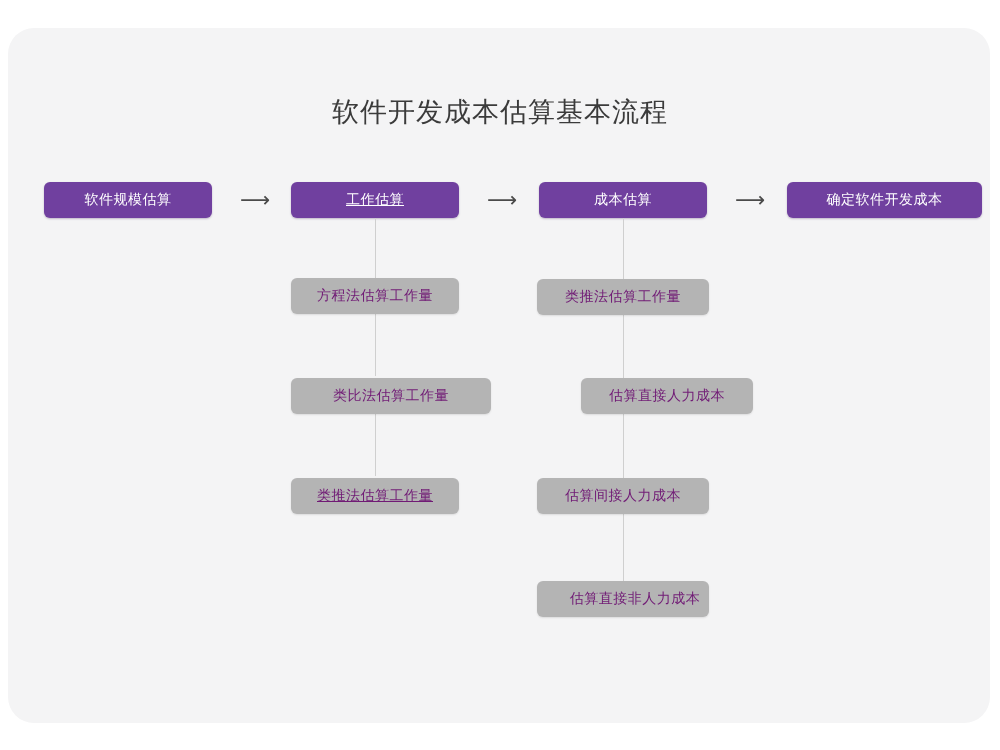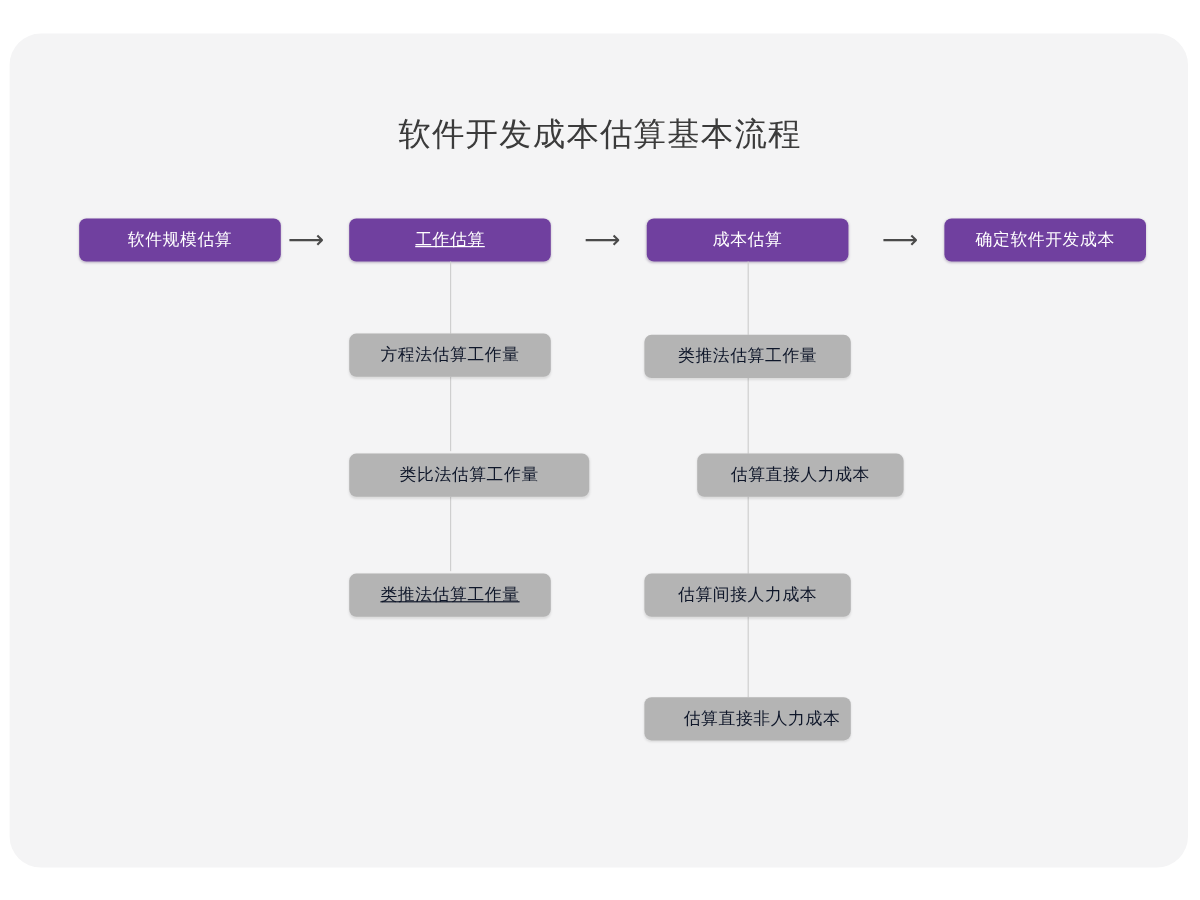--- a/index.html
+++ b/index.html
@@ -52,21 +52,21 @@
     letter-spacing: 0.5px;
     color: #ffffff;
     white-space: nowrap;
   }
   .node.primary {
     background: #70409f;
     box-shadow: 0 1px 2px rgba(60, 30, 90, 0.28);
   }
   .node.secondary {
     background: #b4b4b4;
-    color: #0f172a;
+    color: #701a75;
     box-shadow: 0 1px 2px rgba(0, 0, 0, 0.10);
   }
 
   
   .h-arrow {
     position: absolute;
     color: #4a4a4a;
     font-size: 21px;
     line-height: 21px;
     height: 21px;
@@ -83,39 +83,39 @@
 </style>
 </head>
 <body>
 
 <div class="canvas">
 
   <div class="card"></div>
 
   <div class="diagram-title">软件开发成本估算基本流程</div>
 
-  <div class="node primary" style="left:44px; top:182px; width:168px; height:36px;margin-left:22px;">
+  <div class="node primary" style="left:44px; top:182px; width:168px; height:36px;">
     <span>软件规模估算</span>
   </div>
 
   <div class="h-arrow" style="left:228px; top:190px; width:54px;">⟶</div>
 
   <div class="node primary" style="left:291px; top:182px; width:168px; height:36px;text-decoration:underline;">
     <span>工作估算</span>
   </div>
 
   <div class="h-arrow" style="left:475px; top:190px; width:54px;">⟶</div>
 
   <div class="node primary" style="left:539px; top:182px; width:168px; height:36px;font-family:Liberation Serif, serif;">
     <span>成本估算</span>
   </div>
 
   <div class="h-arrow" style="left:723px; top:190px; width:54px;">⟶</div>
 
-  <div class="node primary" style="left:787px; top:182px; width:168px; height:36px;">
+  <div class="node primary" style="left:787px; top:182px; width:195px; height:36px;">
     <span>确定软件开发成本</span>
   </div>
 
   <div class="v-line" style="left:375px; top:218px; height:60px;"></div>
   <div class="v-line" style="left:375px; top:314px; height:62px;"></div>
   <div class="v-line" style="left:375px; top:414px; height:62px;"></div>
 
   <div class="node secondary" style="left:291px; top:278px; width:168px; height:36px;">
     <span>方程法估算工作量</span>
   </div>

